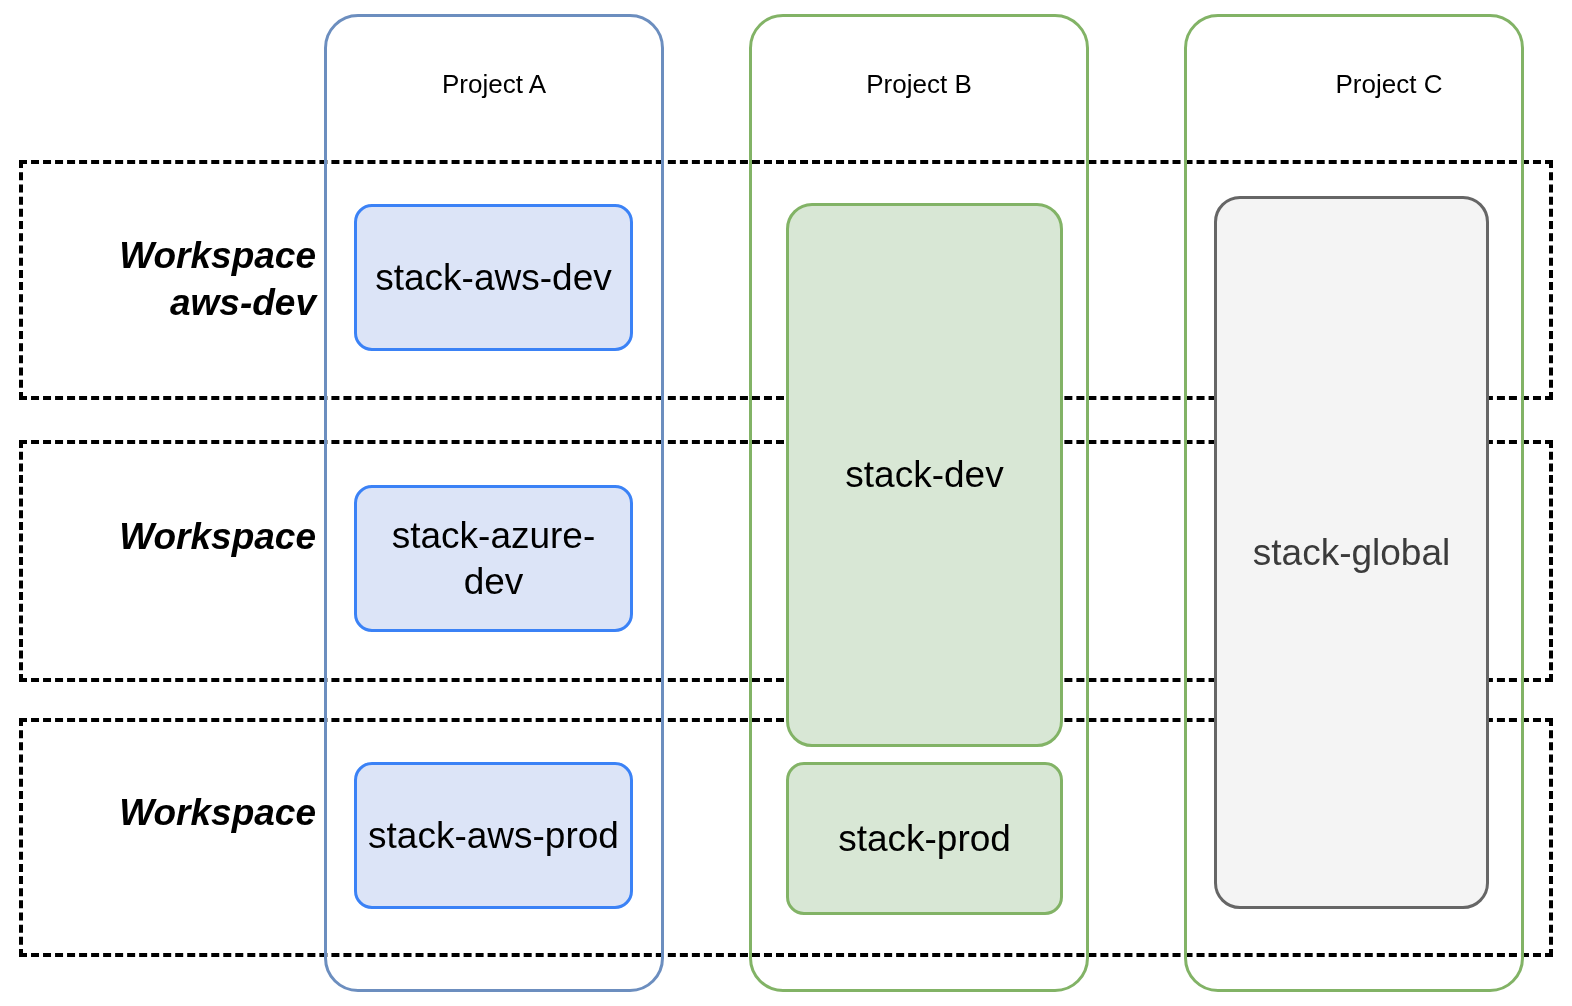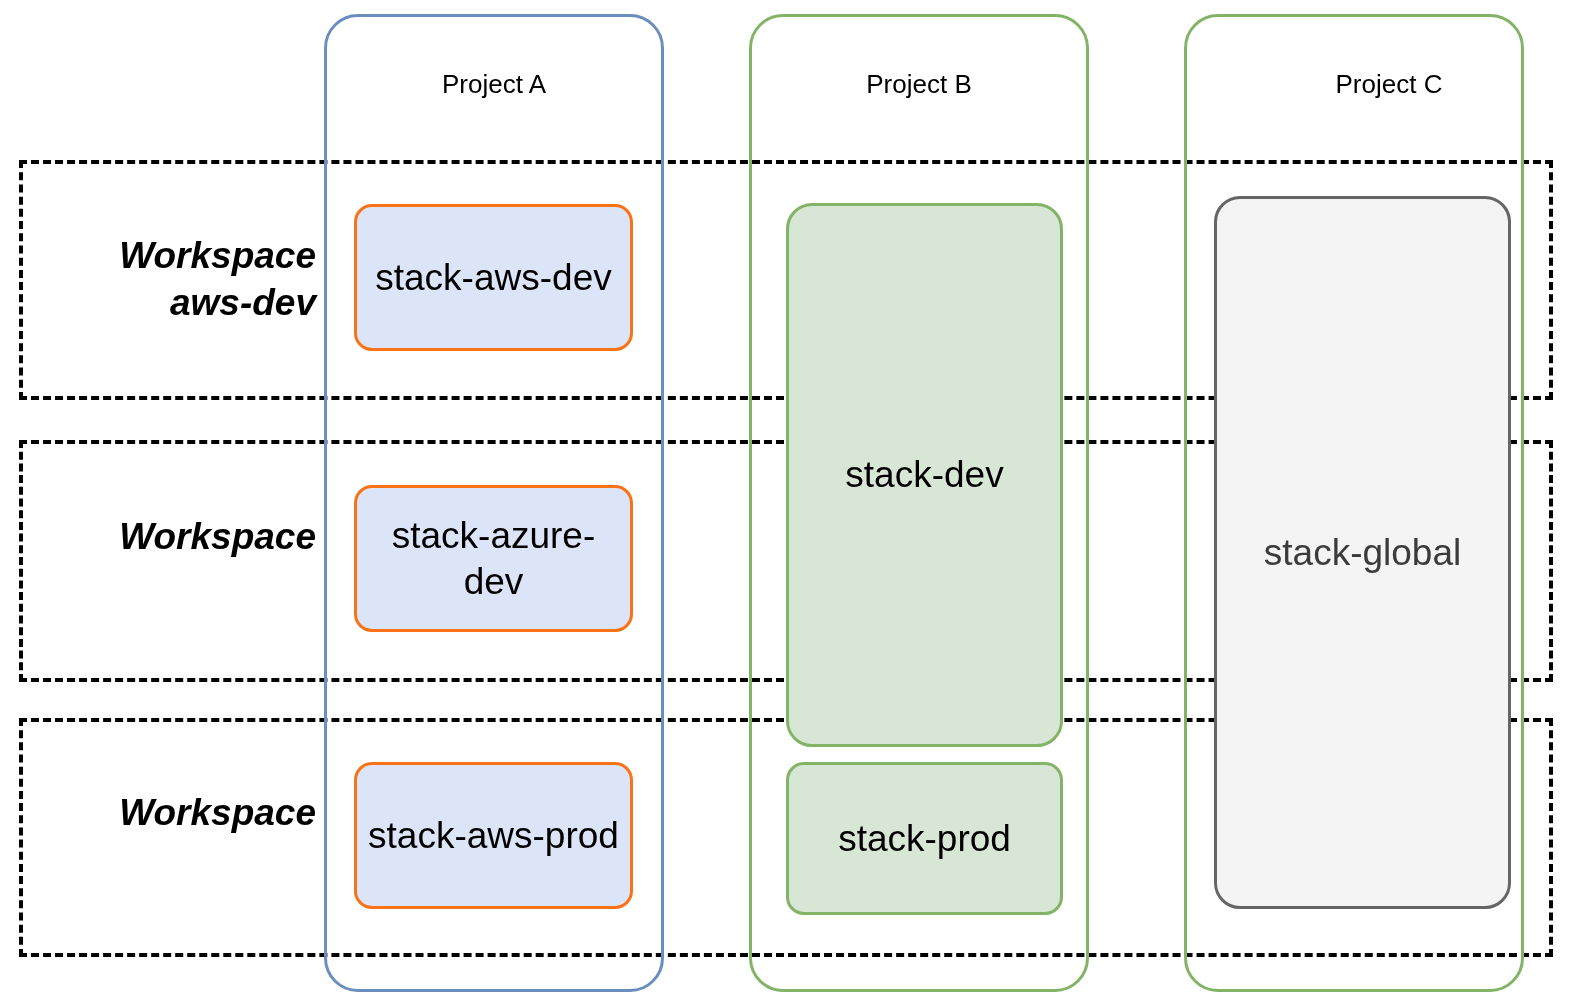--- a/index.html
+++ b/index.html
@@ -64,21 +64,21 @@
     display: flex;
     align-items: center;
     justify-content: center;
     text-align: center;
     font-size: 37px;
     line-height: 1.22;
     padding: 4px 10px;
   }
   .stack-blue {
     background: #dce4f7;
-    border: 3px solid #f97316;
+    border: 3px solid #3b82f6;
     color: #000000;
   }
   .stack-green {
     background: #d8e7d5;
     border: 3px solid #82b366;
     color: #000000;
   }
   .stack-gray {
     background: #f4f4f4;
     border: 3px solid #666666;
@@ -126,16 +126,16 @@
     <div class="stack stack-blue" style="left:354px; top:204px; width:279px; height:147px;">stack-aws-dev</div>
 
     <div class="stack stack-blue" style="left:354px; top:485px; width:279px; height:147px;">stack-azure-dev</div>
 
     <div class="stack stack-blue" style="left:354px; top:762px; width:279px; height:147px;">stack-aws-prod</div>
 
     <div class="stack stack-green" style="left:786px; top:203px; width:277px; height:544px; border-radius:26px;">stack-dev</div>
 
     <div class="stack stack-green" style="left:786px; top:762px; width:277px; height:153px;">stack-prod</div>
 
-    <div class="stack stack-gray" style="left:1214px; top:196px; width:297px; height:713px;">stack-global</div>
+    <div class="stack stack-gray" style="left:1214px; top:196px; width:275px; height:713px;">stack-global</div>
   </div>
 
 </div>
 
 </body></html>

